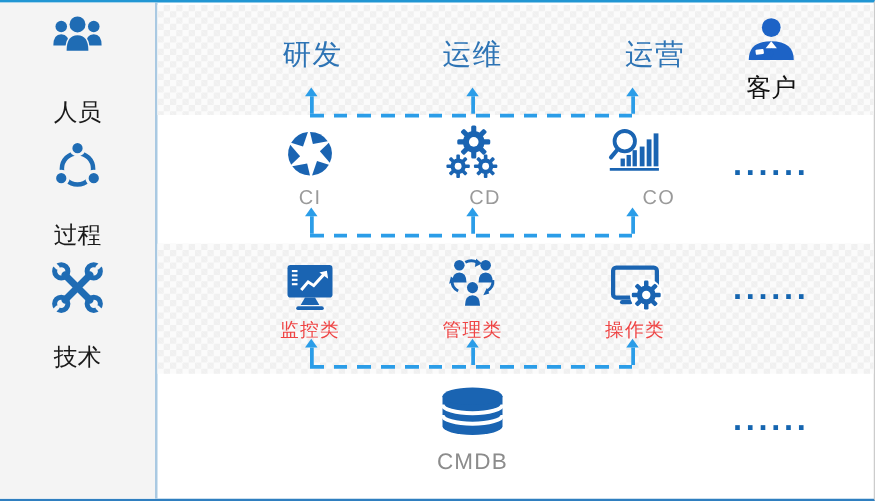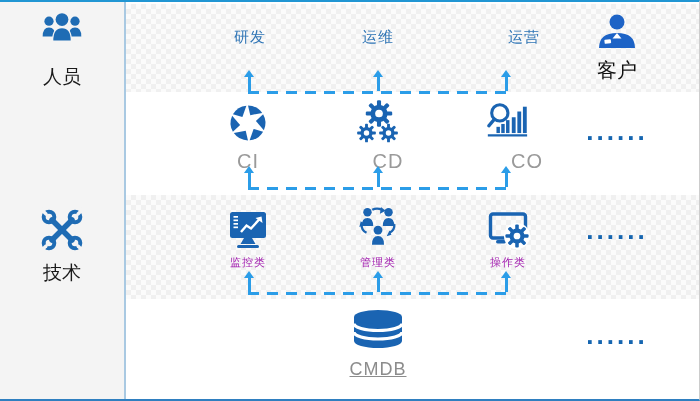--- a/index.html
+++ b/index.html
@@ -5,35 +5,35 @@
   html,body{margin:0;padding:0;}
   body{font-family:"Liberation Sans","DejaVu Sans",sans-serif;}
   .stage{position:relative;width:700px;height:401px;background:#ffffff;overflow:hidden;
          border-top:2px solid #2196d3;border-bottom:2px solid #2f7fc0;
          border-right:1px solid #cccccc;box-sizing:border-box;}
   
   .sidebar{position:absolute;left:0;top:0;width:124px;height:100%;background:#f4f4f4;}
   .sidebar-sep{position:absolute;left:124px;top:0;width:2px;height:100%;background:#a9c9e2;}
   .side-item{position:absolute;left:0;width:124px;text-align:center;}
   .side-icon{display:block;margin:0 auto;}
-  .side-label{display:block;margin-top:6px;font-size:19px;color:#1a1a1a;}
+  .side-label{display:block;margin-top:19px;font-size:19px;color:#1a1a1a;}
   
   .band{position:absolute;left:126px;right:0;}
   .band-checker{
     background-image:
       linear-gradient(45deg,#f0f0f0 25%,transparent 25%,transparent 75%,#f0f0f0 75%),
       linear-gradient(45deg,#f0f0f0 25%,transparent 25%,transparent 75%,#f0f0f0 75%);
     background-size:10px 10px;background-position:0 0,5px 5px;background-color:#fbfbfb;}
   
   .top-label{position:absolute;top:26px;transform:translateX(-50%);
-             font-size:15px;color:#2e74b5;letter-spacing:1px;}
-  .icon-label{position:absolute;transform:translateX(-50%);font-size:11px;
-              color:#a21caf;letter-spacing:1px;white-space:nowrap;}
-  .ci-label{font-size:20px;color:#9a9a9a;}
-  .cmdb-label{font-size:18px;color:#8c8c8c;letter-spacing:1px;text-decoration:underline;}
+             font-size:23px;color:#2e74b5;letter-spacing:1px;}
+  .icon-label{position:absolute;transform:translateX(-50%);font-size:15px;
+              color:#ef4444;letter-spacing:1px;white-space:nowrap;}
+  .ci-label{font-size:16px;color:#9a9a9a;}
+  .cmdb-label{font-size:18px;color:#8c8c8c;letter-spacing:1px;}
   .cust-label{position:absolute;transform:translateX(-50%);font-size:20px;color:#111;}
   .dots{position:absolute;transform:translateX(-50%);color:#1565b0;
         font-weight:900;font-size:26px;letter-spacing:3px;line-height:20px;}
   
   .connector{position:absolute;height:22px;}
   .dash-line{position:absolute;left:0;right:0;bottom:0;height:3px;
     background:repeating-linear-gradient(90deg,#2b9de8 0 11px,transparent 11px 19px);}
   .conn-arrow{position:absolute;top:5px;width:3px;height:14px;background:#2b9de8;}
   .conn-arrow::before{content:'';position:absolute;top:-7px;left:-4px;width:0;height:0;
     border-left:5px solid transparent;border-right:5px solid transparent;
@@ -76,20 +76,31 @@
           <use href="#person" transform="translate(12,16) scale(1.05)"></use>
           <use href="#person" transform="translate(38,16) scale(1.05)"></use>
         </g>
         <g fill="currentColor" stroke="#f4f4f4" stroke-width="1.6" paint-order="stroke">
           <use href="#person" transform="translate(25,17) scale(1.45)"></use>
         </g>
       </svg>
       <span class="side-label">人员</span>
     </div>
 
+    <div class="side-item" style="top:106px">
+      <svg class="side-icon" width="48" height="48" viewBox="0 0 48 48" style="color:#1f6cb4">
+        <circle cx="24" cy="27" r="12.5" fill="none" stroke="currentColor" stroke-width="3.6"></circle>
+        <g fill="currentColor" stroke="#f4f4f4" stroke-width="2.6">
+          <circle cx="24" cy="10.5" r="5.4"></circle>
+          <circle cx="11" cy="34.5" r="5.4"></circle>
+          <circle cx="37" cy="34.5" r="5.4"></circle>
+        </g>
+      </svg>
+      <span class="side-label">过程</span>
+    </div>
 
     <div class="side-item" style="top:204px">
       <svg class="side-icon" width="48" height="48" viewBox="0 0 48 48" style="color:#1f6cb4">
         <g stroke="currentColor" stroke-width="5.5" stroke-linecap="round">
           <line x1="14" y1="14" x2="34" y2="34"></line>
           <line x1="34" y1="14" x2="14" y2="34"></line>
         </g>
         <g fill="none" stroke="currentColor" stroke-width="4">
           <circle cx="11" cy="11" r="5.3"></circle>
           <circle cx="37" cy="11" r="5.3"></circle>

